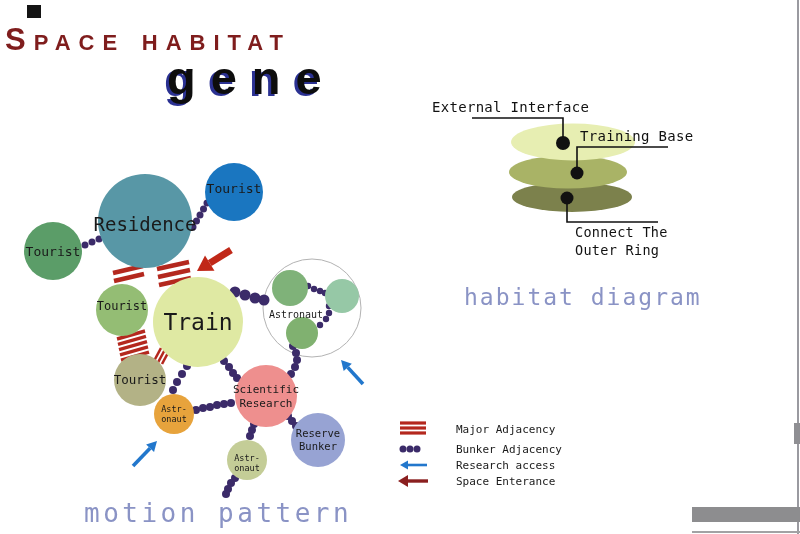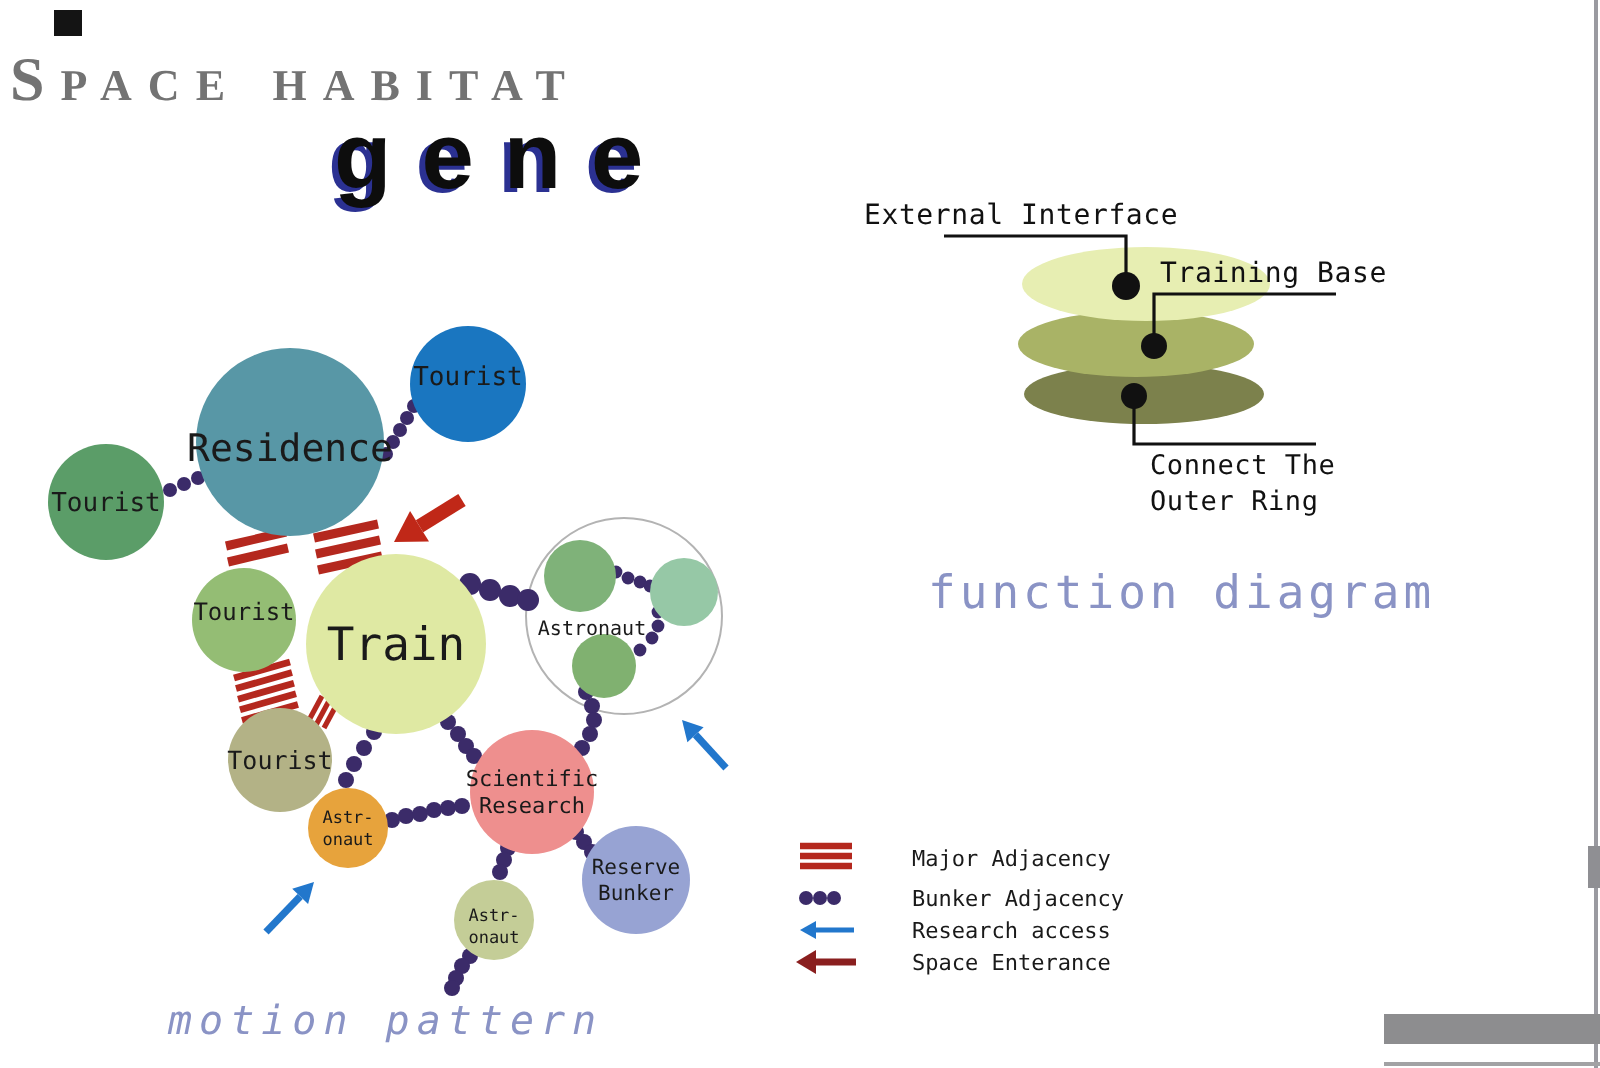--- a/index.html
+++ b/index.html
@@ -1,28 +1,28 @@
 <!DOCTYPE html>
 <html><head>
 <meta charset="utf-8">
 <style>
   html,body{margin:0;padding:0;background:#fff;}
   .page{position:relative;width:800px;height:534px;background:#ffffff;overflow:hidden;
         font-family:"DejaVu Sans Mono", monospace;}
   #diagram-svg{position:absolute;left:0;top:0;width:800px;height:534px;}
   .title-square{position:absolute;left:27px;top:5px;width:14px;height:13px;background:#141414;}
   .main-title{position:absolute;left:5px;top:22px;margin:0;
-        font-family:Liberation Serif, serif;font-variant:small-caps;
-        font-weight:bold;font-size:31px;letter-spacing:8px;color:#737373;white-space:nowrap;}
+        font-family:Liberation Sans, sans-serif;font-variant:small-caps;
+        font-weight:bold;font-size:31px;letter-spacing:8px;color:#7f1d1d;white-space:nowrap;}
   .gene-title{position:absolute;left:167px;top:50px;
         font-family:"Liberation Sans", sans-serif;font-weight:bold;font-size:47px;
         letter-spacing:15px;color:#0d0d0d;text-shadow:-3px 2px 0 #2b3192;white-space:nowrap;}
   .caption{position:absolute;color:#8a93c5;white-space:nowrap;}
   .caption-function{left:464px;top:284px;font-size:23px;letter-spacing:2px;}
-  .caption-motion{left:84px;top:498px;font-size:20px;letter-spacing:3.5px;font-style:italic;}
+  .caption-motion{left:84px;top:498px;font-size:26px;letter-spacing:3.5px;}
   .note{position:absolute;left:392px;top:374px;font-size:11px;line-height:22px;
         color:#3d3a63;letter-spacing:0.2px;white-space:nowrap;}
   .legend-label{position:absolute;left:433px;font-size:11px;line-height:13px;
         color:#1a1a1a;white-space:nowrap;padding-left:23px;}
   .legend-label.l0{top:423px;} .legend-label.l1{top:443px;}
   .legend-label.l2{top:459px;} .legend-label.l3{top:475px;}
   .right-border{position:absolute;left:797px;top:0;width:2px;height:534px;background:#9a9aa0;}
   .scroll-thumb{position:absolute;left:794px;top:423px;width:6px;height:21px;background:#8f8f93;}
   .bottom-bar{position:absolute;left:692px;top:507px;width:108px;height:15px;background:#8d8d8f;}
   .bottom-line{position:absolute;left:692px;top:531px;width:108px;height:2px;background:#a2a2a4;}
@@ -148,21 +148,21 @@
       <line x1="400" y1="433" x2="426" y2="433" stroke="#b4281e" stroke-width="3.2"></line>
       <circle cx="403" cy="449" r="3.5" fill="#3b2b69"></circle>
       <circle cx="410" cy="449" r="3.5" fill="#3b2b69"></circle>
       <circle cx="417" cy="449" r="3.5" fill="#3b2b69"></circle>
       <line x1="427" y1="465" x2="408" y2="465" stroke="#2277cc" stroke-width="2.6"></line>
       <polygon points="400,465 408,460.5 408,469.5" fill="#2277cc"></polygon>
       <line x1="428" y1="481" x2="408" y2="481" stroke="#8a1f1f" stroke-width="3.4"></line>
       <polygon points="398,481 408,475 408,487" fill="#8a1f1f"></polygon>
     </svg>
 
-  <div class="caption caption-function">function diagram</div>
+  <div class="caption caption-function">habitat diagram</div>
   <div class="caption caption-motion">motion pattern</div>
 
 
   <div class="legend-label l0">Major Adjacency</div>
   <div class="legend-label l1">Bunker Adjacency</div>
   <div class="legend-label l2">Research access</div>
   <div class="legend-label l3">Space Enterance</div>
 
   <div class="right-border"></div>
   <div class="scroll-thumb"></div>

